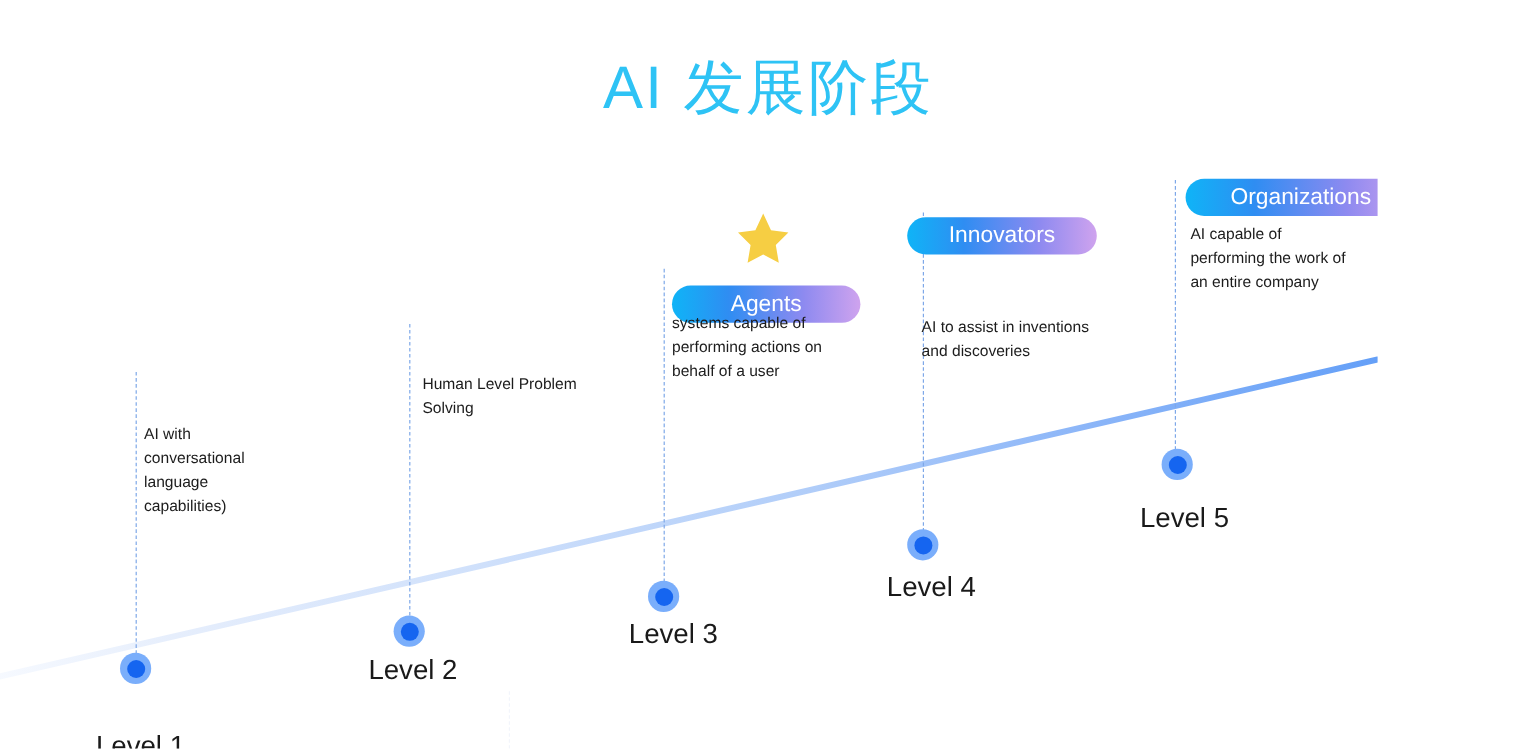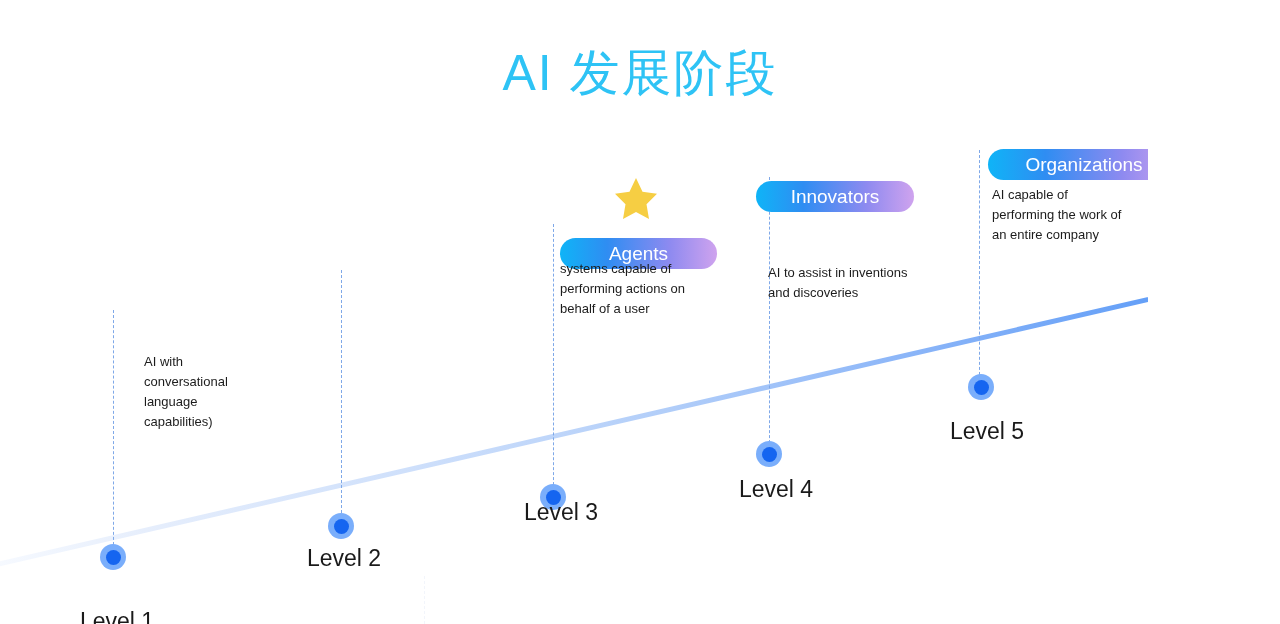--- a/index.html
+++ b/index.html
@@ -148,29 +148,31 @@
   <div class="connector faint" style="left:424px; top:576px; height:48px;"></div>
 
   <div class="dot" style="left:100px; top:544px;"></div>
   <div class="dot" style="left:328px; top:513px;"></div>
   <div class="dot" style="left:540px; top:484px;"></div>
   <div class="dot" style="left:756px; top:441px;"></div>
   <div class="dot" style="left:968px; top:374px;"></div>
 
   <div class="level-label" style="left:80px; top:610px;text-align:center;">Level 1</div>
   <div class="level-label" style="left:307px; top:547px;">Level 2</div>
-  <div class="level-label" style="left:524px; top:501px;">Level 3</div>
+  <div class="level-label" style="left:524px; top:517px;">Level 3</div>
   <div class="level-label" style="left:739px; top:478px;">Level 4</div>
   <div class="level-label" style="left:950px; top:420px;">Level 5</div>
 
-  <div class="desc" style="left:120px; top:352px; width:180px;margin-left:24px;">AI with
+  <div class="desc" style="left:120px; top:352px; width:180px;">AI with
 conversational
 language
 capabilities)</div>
 
+  <div class="desc" style="left:352px; top:310px; width:200px;">Human Level Problem
+Solving</div>
 
   <svg class="star" style="left:613px; top:176px;" viewBox="0 0 46 44">
     <polygon points="23,2 29.5,15.8 44,17.8 33.5,28.2 36,43 23,36 10,43 12.5,28.2 2,17.8 16.5,15.8" fill="#f6ce43"></polygon>
   </svg>
   <div class="pill" style="left:560px; top:238px; width:157px;">
     <span class="pill-text">Agents</span>
   </div>
   <div class="desc" style="left:560px; top:259px; width:200px;">systems capable of
 performing actions on
 behalf of a user</div>

